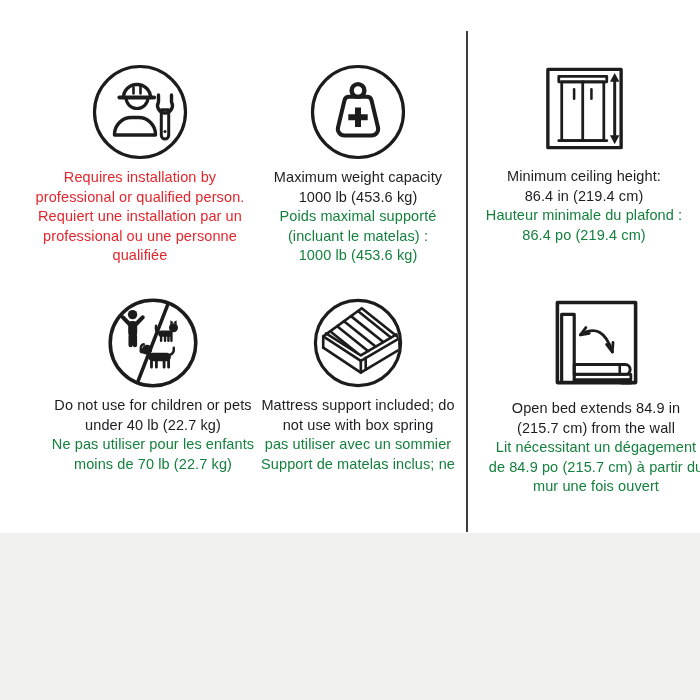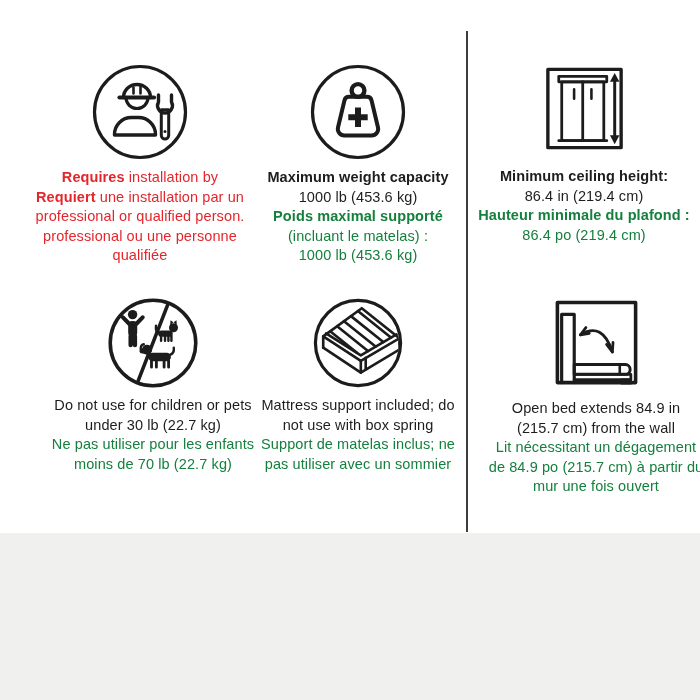--- a/index.html
+++ b/index.html
@@ -2,21 +2,21 @@
 <html><head>
 <meta charset="utf-8">
 <style>
   html,body{margin:0;padding:0;background:#fff;}
   .stage{position:relative;width:700px;height:700px;background:#ffffff;overflow:hidden;
          font-family:"Liberation Sans","DejaVu Sans",sans-serif;-webkit-font-smoothing:antialiased;}
   .block{position:absolute;text-align:center;}
   .icon{display:block;margin:0 auto;}
   .txt{margin-top:6px;font-size:14.5px;line-height:19.5px;color:#1d1d1f;letter-spacing:.1px;}
   .ln{display:block;}
-  .b{font-weight:700;}
+  .b{font-weight:400;}
   .fr{color:#15803d;}
   .red .ln, .red .b{color:#e4262c;}
   .divider{position:absolute;left:466px;top:31px;width:2px;height:501px;background:#3d3d3d;}
   .band{position:absolute;left:0;top:533px;width:700px;height:167px;background:#f0f0ee;}
 </style>
 </head>
 <body>
 
 <div class="stage">
 
@@ -31,22 +31,22 @@
         <line x1="29.5" y1="35.5" x2="64" y2="35.5" stroke-width="4.2"></line>
         <path d="M36 35.5a11 11 0 0 0 22 0" stroke-width="3.2"></path>
         <path d="M24.5 73v-0.5c0-9.4 7.6-17 17-17h7c9.4 0 17 7.6 17 17v0.5z" stroke-width="3.4"></path>
         <path d="M68.5 33v7a7.4 7.4 0 1 0 13 0v-7" stroke-width="3.4"></path>
         <path d="M71.3 47.8h7.4v25.4a3.7 3.7 0 0 1-7.4 0z" stroke-width="3"></path>
         <circle cx="75" cy="69.5" r="1.5" fill="#1c1c1c" stroke="none"></circle>
       </g>
     </svg>
     <div class="txt">
       <span class="ln"><span class="b">Requires</span><span> installation by</span></span>
+      <span class="ln">professional or qualified person.</span>
       <span class="ln"><span class="b">Requiert</span><span> une installation par un</span></span>
-      <span class="ln">professional or qualified person.</span>
       <span class="ln">professional ou une personne</span>
       <span class="ln">qualifiée</span>
     </div>
   </div>
 
   <div class="block" style="left:252px;top:62px;width:212px;">
     <svg class="icon" viewBox="0 0 100 100" width="100" height="100">
       <g stroke="#1c1c1c" fill="none" stroke-linecap="round" stroke-linejoin="round">
         <circle cx="50" cy="50" r="45.5" stroke-width="3.2"></circle>
         <circle cx="50" cy="28.5" r="6.4" stroke-width="4.4"></circle>
@@ -103,21 +103,21 @@
         <rect x="45" y="60.5" width="24" height="9" rx="4.4" fill="#1c1c1c" stroke="none"></rect>
         <path d="M48.4 68.5v7.2M53.6 68.5v7.2M61.8 68.5v7.2M66.6 68.5v7.2" stroke-width="3"></path>
         <circle cx="43.6" cy="57.2" r="5.4" fill="#1c1c1c" stroke="none"></circle>
         <rect x="35.8" y="56.2" width="8.6" height="5" rx="2.5" fill="#1c1c1c" stroke="none"></rect>
         <path d="M40.2 51.4q-3.8.6-3.2 6.2" stroke-width="2.6"></path>
         <line x1="65.5" y1="9.8" x2="34.2" y2="90.2" stroke-width="3.8"></line>
       </g>
     </svg>
     <div class="txt">
       <span class="ln">Do not use for children or pets</span>
-      <span class="ln">under 30 lb (22.7 kg)</span>
+      <span class="ln">under 40 lb (22.7 kg)</span>
       <span class="ln fr">Ne pas utiliser pour les enfants</span>
       <span class="ln fr">moins de 70 lb (22.7 kg)</span>
     </div>
   </div>
 
   <div class="block" style="left:252px;top:296px;width:212px;">
     <svg class="icon" viewBox="0 0 100 100" width="94" height="94">
       <defs>
           <clipPath id="clip-support">
             <circle cx="50" cy="50" r="43.6"></circle>
@@ -130,22 +130,22 @@
           <path d="M16 39.8L53 63.2L91 40.8"></path>
           <path d="M20.4 37.6L48.9 60.4M27.8 32.2L60.6 58.5M35.1 26.8L68.7 53.7M42.5 21.4L76.9 48.9M49.9 16L85 44.1"></path>
           <path d="M53 69V81.5M58.2 65.8V78M13 43v12M94 45v12"></path>
           <path d="M13 55L53 81.5L94 57"></path>
         </g>
       </g>
     </svg>
     <div class="txt">
       <span class="ln">Mattress support included; do</span>
       <span class="ln">not use with box spring</span>
+      <span class="ln fr">pas utiliser avec un sommier</span>
       <span class="ln fr">Support de matelas inclus; ne</span>
-      <span class="ln fr">pas utiliser avec un sommier</span>
     </div>
   </div>
 
   <div class="block" style="left:470px;top:294px;width:228px;margin-left:12px;">
     <svg class="icon" viewBox="0 0 100 100" width="99" height="99">
       <g stroke="#1c1c1c" fill="none" stroke-linecap="round" stroke-linejoin="round">
         <rect x="10.5" y="8.5" width="79" height="81" stroke-width="3.6"></rect>
         <path d="M14.8 89.5V20.5h12.7V89.5" stroke-width="3.2"></path>
         <path d="M27.5 71.3h51.6a4.9 4.9 0 0 1 0 9.8H27.5z" stroke-width="3"></path>
         <line x1="73.5" y1="71.3" x2="73.5" y2="81.1" stroke-width="2.6"></line>

